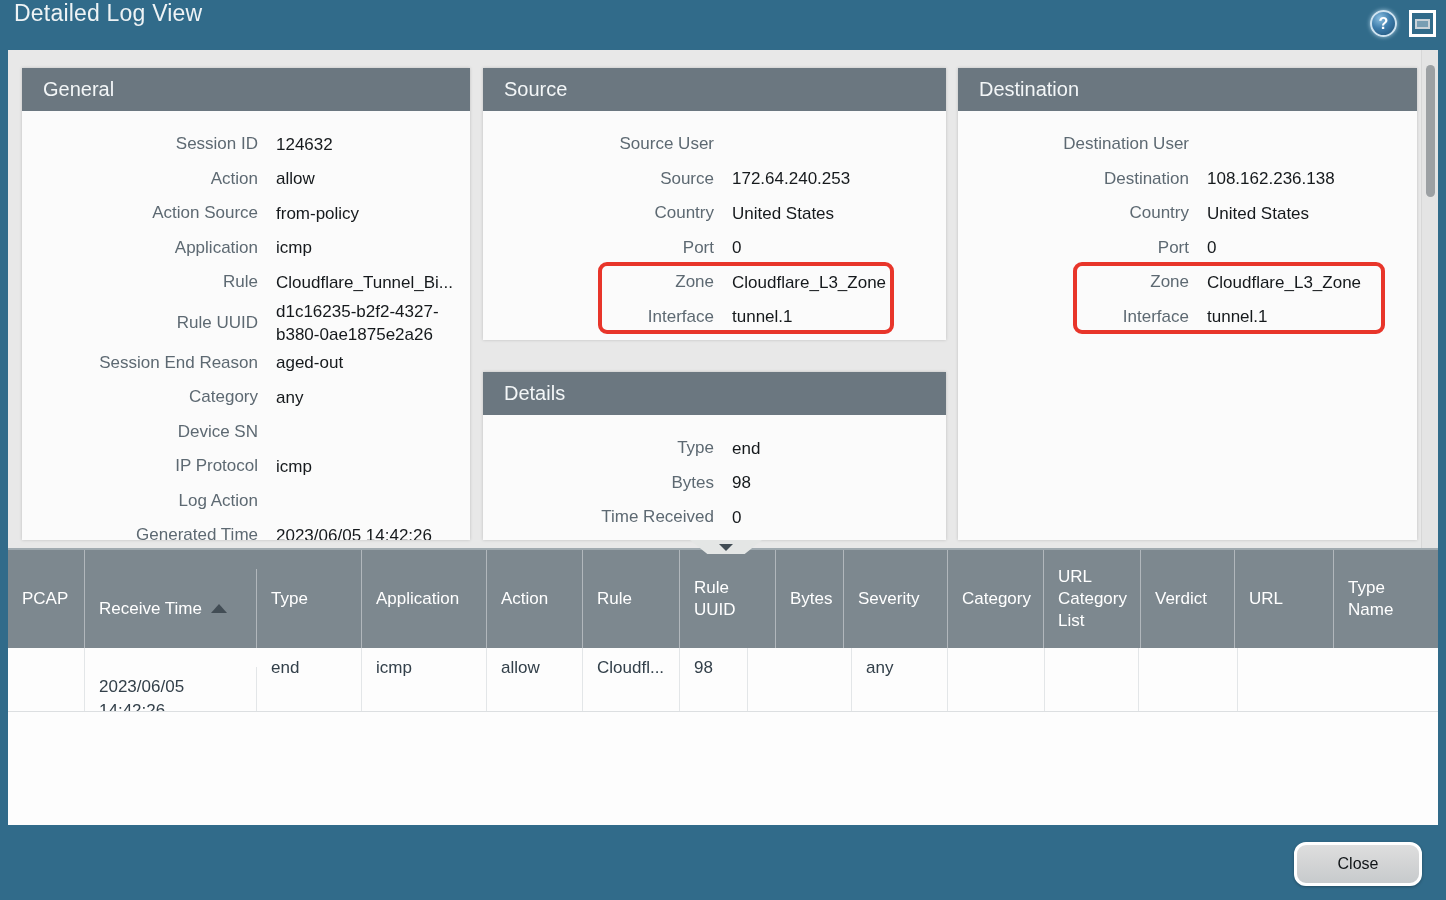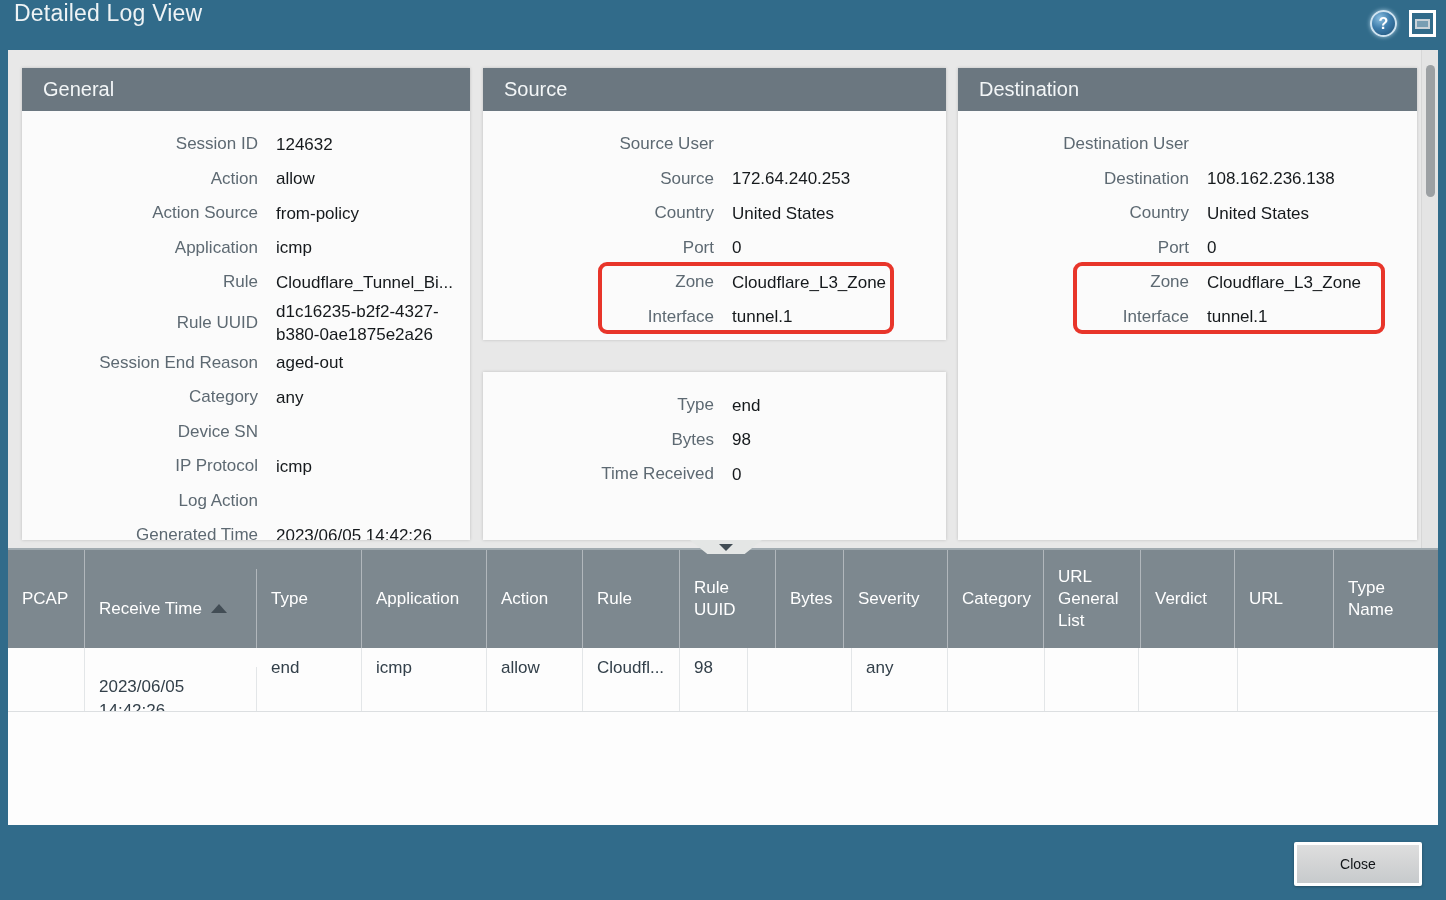--- a/index.html
+++ b/index.html
@@ -65,22 +65,22 @@
   .bcell:last-child { border-right:none; }
 
   .c0{width:77px;}  .c1{width:172px;margin-top:19px;} .c2{width:105px;} .c3{width:125px;}
   .c4{width:96px;}  .c5{width:97px;}  .c6{width:96px;}  .c7{width:68px;}
   .c8{width:104px;} .c9{width:96px;}  .c10{width:97px;} .c11{width:94px;}
   .c12{width:99px;} .c13{width:104px;}
   .c0,.c1,.c2,.c3,.c4,.c5,.c6,.c7,.c8,.c9,.c10,.c11,.c12,.c13 { flex:0 0 auto; overflow:hidden; }
 
   
   .close-btn { position:absolute; right:24px; bottom:14px; width:128px; height:44px;
-    background:linear-gradient(#dedede, #c7cacc); border:3px solid #ffffff; border-radius:2px;
-    font-family:"Liberation Sans", sans-serif; font-size:14px; color:#101417; cursor:pointer;
+    background:linear-gradient(#dedede, #c7cacc); border:3px solid #ffffff; border-radius:12px;
+    font-family:"Liberation Sans", sans-serif; font-size:16px; color:#101417; cursor:pointer;
     box-shadow:0 1px 3px rgba(0,0,0,.3); }
 </style>
 </head>
 <body>
 
 <div class="dialog">
 
   <div class="titlebar">
     <div class="tb-title">Detailed Log View</div>
     <div class="tb-icons">
@@ -172,20 +172,21 @@
           </div>
         <div class="frow">
             <div class="flabel">Interface</div>
             <div class="fvalue">tunnel.1</div>
           </div>
       </div>
       <div class="highlight-box"></div>
     </div>
 
     <div class="panel p-details">
+      <div class="phead">Details</div>
       <div class="pbody">
         <div class="frow">
             <div class="flabel">Type</div>
             <div class="fvalue">end</div>
           </div>
         <div class="frow">
             <div class="flabel">Bytes</div>
             <div class="fvalue">98</div>
           </div>
         <div class="frow">
@@ -262,21 +263,21 @@
       <div class="hcell c7">
           <span>Bytes</span>
         </div>
       <div class="hcell c8">
           <span>Severity</span>
         </div>
       <div class="hcell c9">
           <span>Category</span>
         </div>
       <div class="hcell c10">
-          <span>URL General List</span>
+          <span>URL Category List</span>
         </div>
       <div class="hcell c11">
           <span>Verdict</span>
         </div>
       <div class="hcell c12">
           <span>URL</span>
         </div>
       <div class="hcell c13">
           <span>Type Name</span>
         </div>

